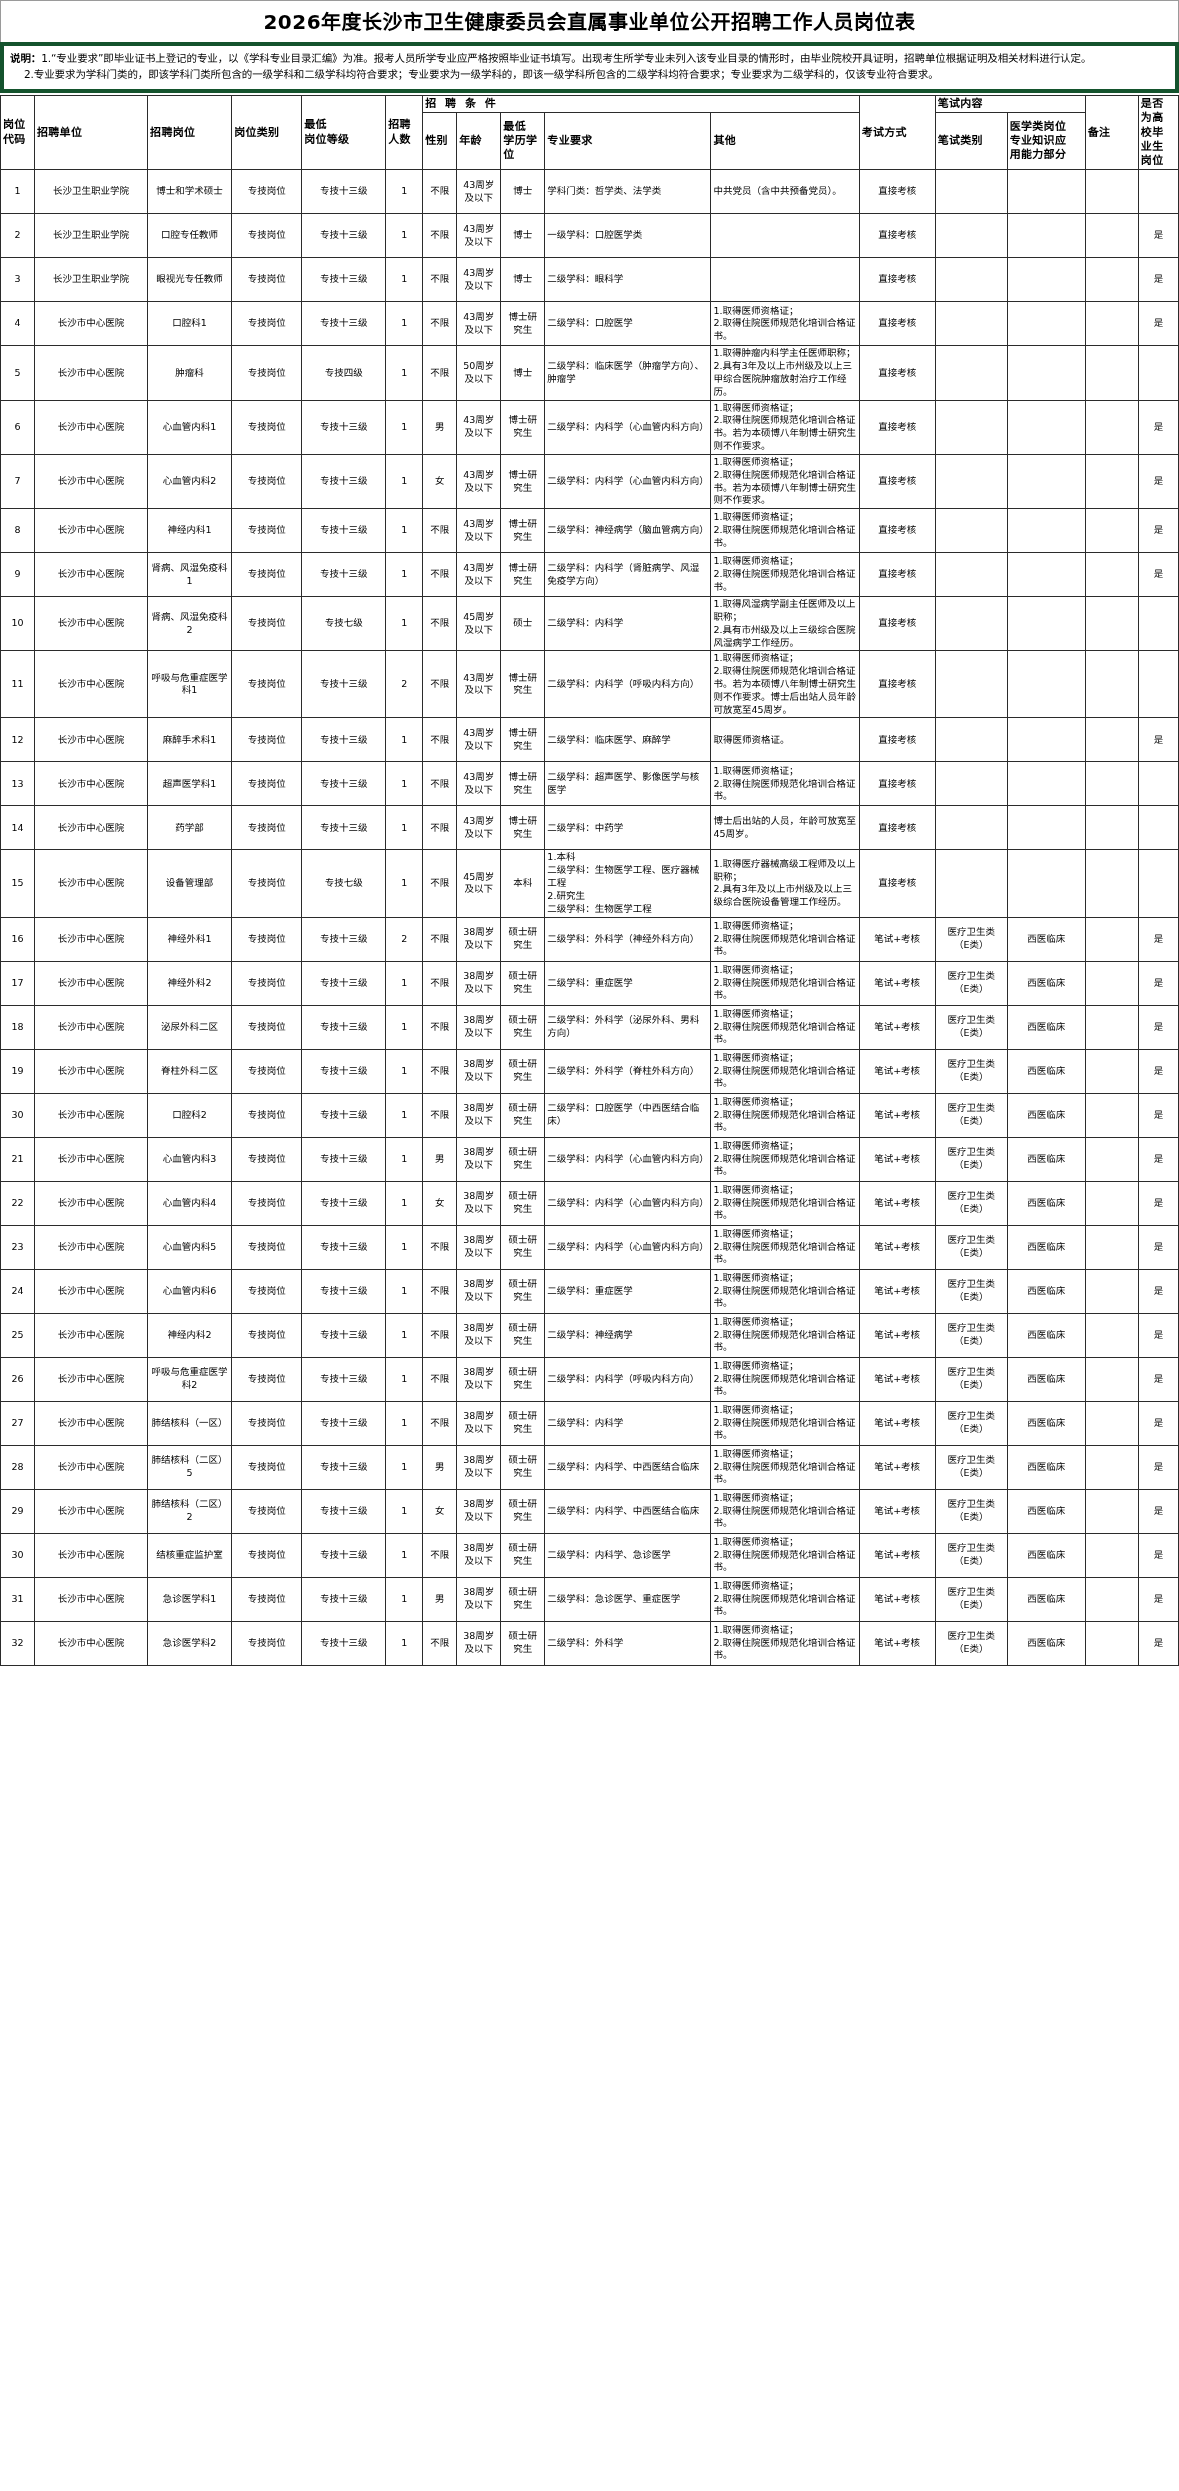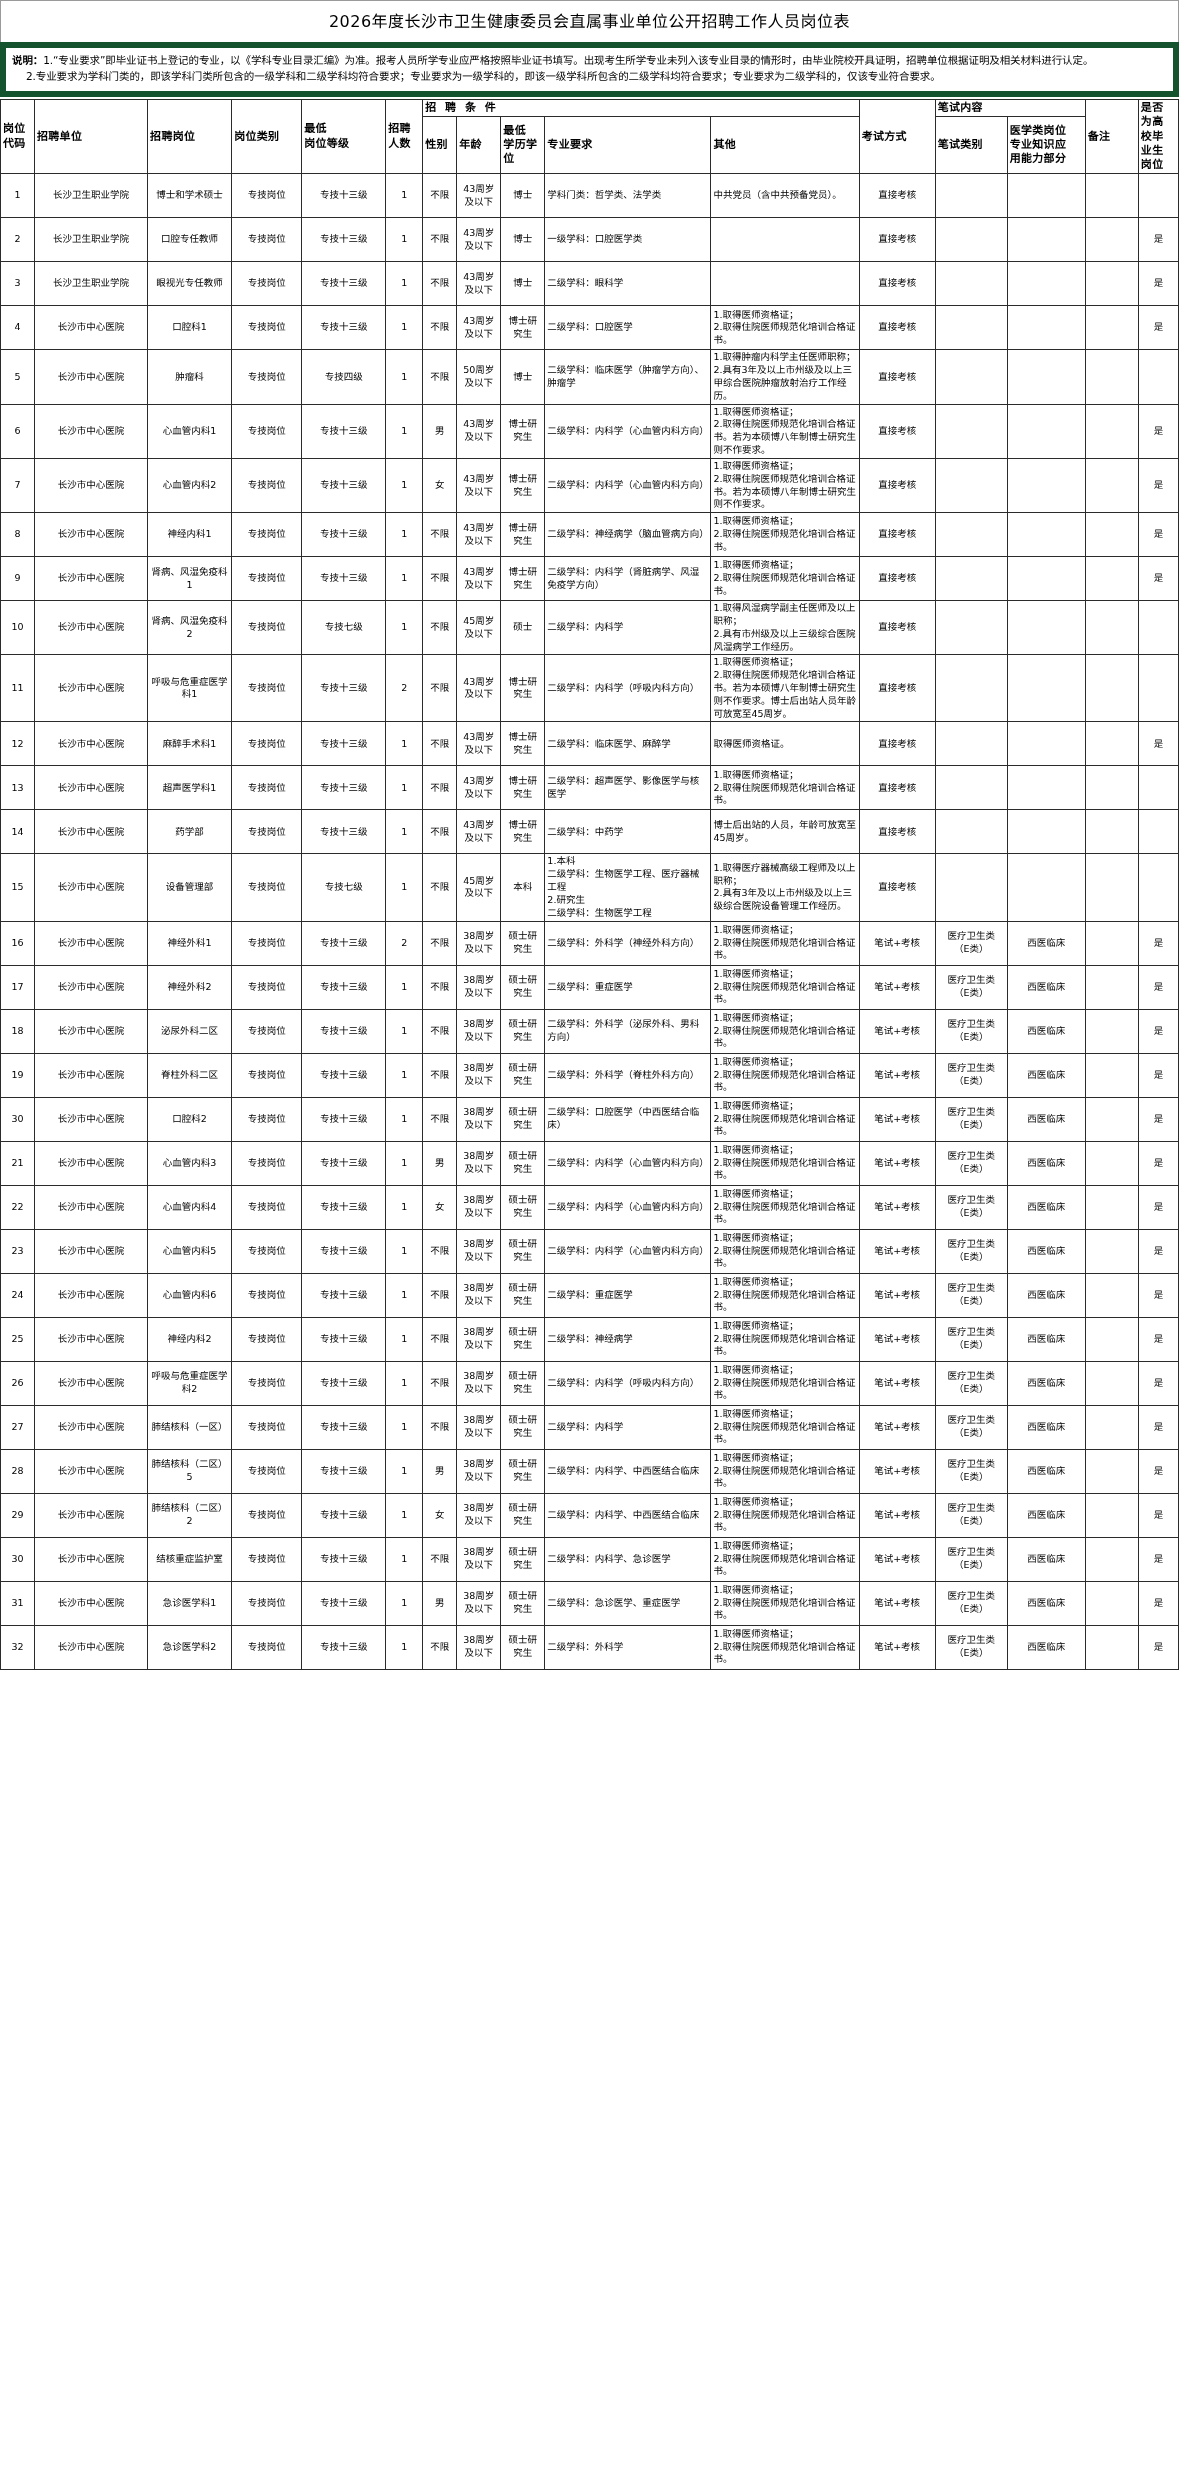--- a/index.html
+++ b/index.html
@@ -25,30 +25,30 @@
     border: 1px solid #9a9a9a;
     border-bottom: none;
     box-sizing: border-box;
     height: 42px;
     display: flex;
     align-items: center;
     justify-content: center;
     background: #fff;
   }
   .doc-title {
-    font-size: 16px;
-    font-weight: normal;
+    font-size: 20px;
+    font-weight: bold;
     letter-spacing: 0.5px;
     line-height: 1.1;
     white-space: nowrap;
   }
 
   
   .notes-band {
-    border: 6px solid #14532d;
+    border: 4px solid #14532d;
     box-sizing: border-box;
     padding: 5px 6px 6px 6px;
     background: #fff;
   }
   .note-line {
     font-size: 10.5px;
     line-height: 1.52;
     letter-spacing: -0.1px;
     text-align: justify;
   }

